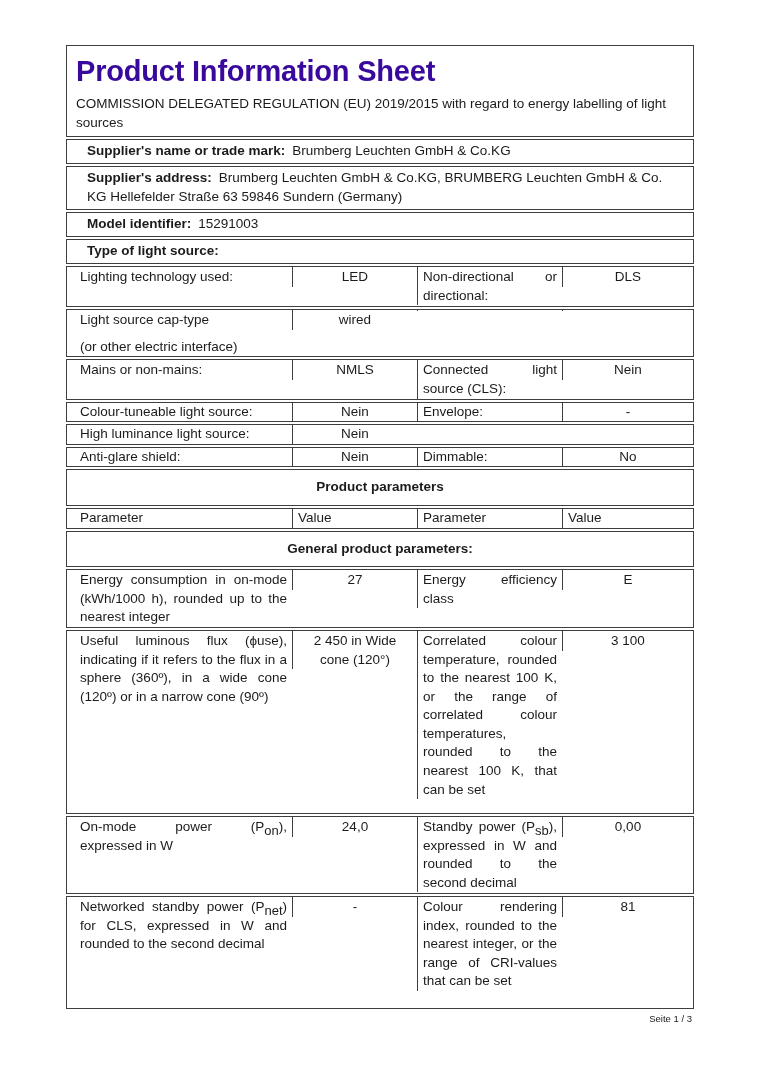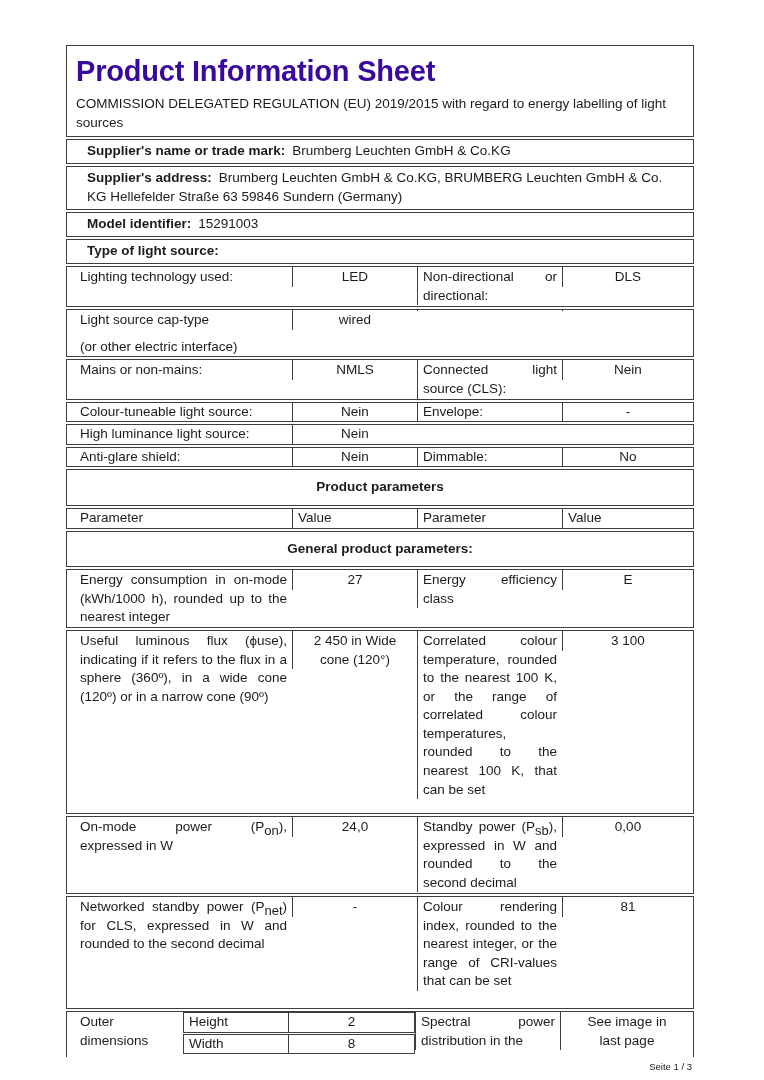--- a/index.html
+++ b/index.html
@@ -174,31 +174,16 @@
     <div class="cell c4">0,00</div>
   </div>
 
   <div class="row grid" style="min-height:113px">
     <div class="cell c1 just"><span>Networked standby power (P</span><sub>net</sub><span>) for CLS, expressed in W and rounded to the second decimal</span></div>
     <div class="cell c2">-</div>
     <div class="cell c3 just">Colour rendering index, rounded to the nearest integer, or the range of CRI-values that can be set</div>
     <div class="cell c4">81</div>
   </div>
 
-  <div class="row grid last-row" style="min-height:46px">
-    <div class="od-label">Outer dimensions</div>
-    <div class="od-table">
-      <div class="od-row">
-        <div class="od-k">Height</div>
-        <div class="od-v">2</div>
-      </div>
-      <div class="od-row">
-        <div class="od-k">Width</div>
-        <div class="od-v">8</div>
-      </div>
-    </div>
-    <div class="cell c3 just">Spectral power distribution in the</div>
-    <div class="cell c4"><span class="narrow">See image in last page</span></div>
-  </div>
 
   <div class="footer">Seite 1 / 3</div>
 
 </div>
 
 </body></html>

